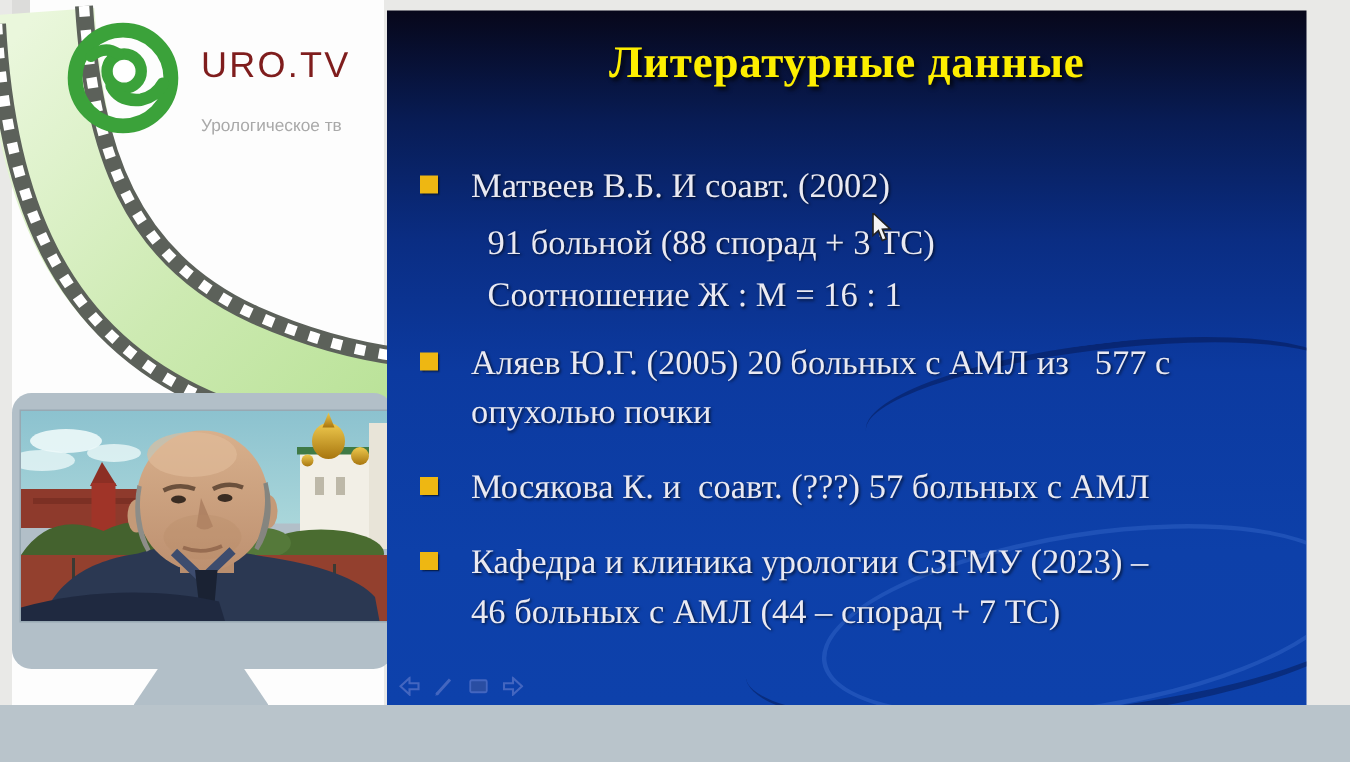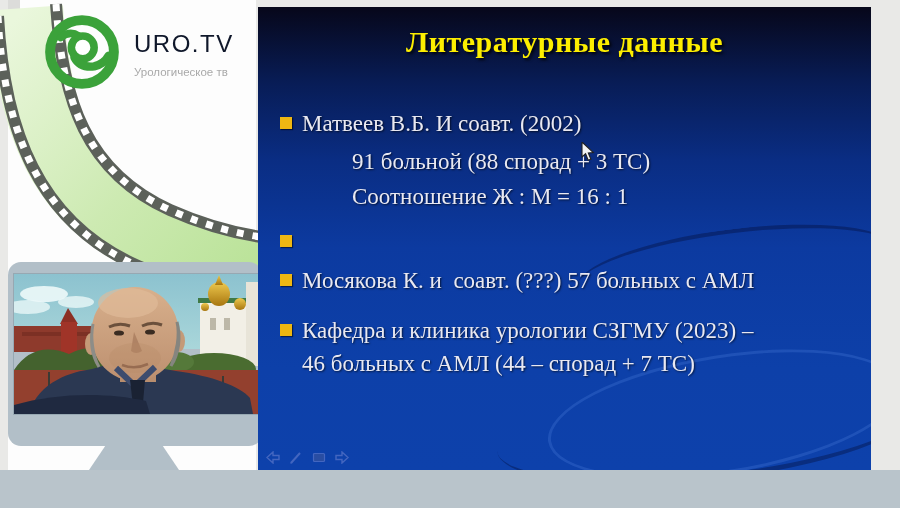--- a/index.html
+++ b/index.html
@@ -10,22 +10,22 @@
   .bottom-bar{position:absolute;left:0;top:470px;width:900px;height:38px;background:#b9c4cb;}
 
   
   .left-panel{position:absolute;left:8px;top:0;width:248px;height:470px;background:#fdfdfd;}
   .page-edge{position:absolute;left:0;top:0;width:12px;height:54px;background:#dcdcda;}
   .filmstrip{position:absolute;left:-10px;top:0;width:272px;height:470px;}
 
   .logo-row{position:absolute;left:36px;top:14px;display:flex;align-items:flex-start;}
   .logo-mark{width:76px;height:76px;}
   .logo-text-block{margin-left:14px;margin-top:16px;}
-  .logo-name{font-size:24px;letter-spacing:1.5px;color:#0f172a;font-weight:400;}
-  .logo-sub{font-size:11.5px;color:#a9a9a9;margin-top:8px;}
+  .logo-name{font-size:24px;letter-spacing:1.5px;color:#7f1d1d;font-weight:400;}
+  .logo-sub{font-size:11.5px;color:#a9a9a9;margin-top:20px;}
 
   
   .monitor{position:absolute;left:8px;top:262px;width:254px;height:184px;background:#b2bfc8;border-radius:13px;}
   .video{position:absolute;left:14px;top:274px;width:244px;height:140px;overflow:hidden;outline:1px solid rgba(130,150,160,.55);}
   .video svg{display:block;}
   .stand{position:absolute;left:89px;top:446px;width:90px;height:24px;background:#b2bfc8;clip-path:polygon(18% 0,82% 0,100% 100%,0 100%);}
 
   
   .slide{position:absolute;left:258px;top:7px;width:613px;height:463px;overflow:hidden;
          background:linear-gradient(180deg,#07071a 0%,#081c55 16%,#0a2d83 33%,#0c3aa0 52%,#0d40a9 78%,#0d41ab 100%);}
@@ -34,25 +34,25 @@
   .sw2{left:288px;top:348px;width:350px;height:112px;border:3px solid rgba(95,145,235,.22);transform:rotate(-9deg);}
   .sw3{left:238px;top:372px;width:420px;height:96px;border-bottom:5px solid rgba(3,12,55,.38);transform:rotate(-6deg);}
 
   .slide-title{position:absolute;top:18px;left:0;width:100%;text-align:center;
                font-family:"Liberation Serif",serif;font-weight:bold;font-size:30px;letter-spacing:.5px;
                color:#fdee00;text-shadow:2px 2px 3px rgba(0,0,0,.85);}
 
   .bullets{position:absolute;top:100px;left:22px;right:14px;
            font-family:"Liberation Serif",serif;font-size:23px;line-height:33px;color:#e9e9f2;
            text-shadow:1px 1px 2px rgba(0,0,0,.65);}
-  .bullet-item{display:flex;align-items:flex-start;}
+  .bullet-item{display:flex;align-items:flex-start;gap:12px;}
   .bullet-sq{flex:0 0 12px;width:12px;height:12px;margin:10px 10px 0 0;background:#eeb712;box-shadow:1px 1px 1px rgba(0,0,0,.5);}
   .bullet-text{flex:1;}
   .line{white-space:pre-wrap;}
-  .sub-line{margin-left:72px;white-space:pre-wrap;}
+  .sub-line{margin-left:45px;white-space:pre-wrap;}
   .mt5{margin-top:5px;} .mt2{margin-top:2px;} .mt12{margin-top:12px;} .mt9{margin-top:17px;}
 
   .controls{position:absolute;left:8px;bottom:6px;display:flex;gap:9px;align-items:center;}
   .ctl{width:14px;height:13px;opacity:.7;cursor:pointer;}
 
   .cursor{position:absolute;left:581px;top:142px;width:14px;height:20px;}
 </style>
 </head>
 <body>
 
@@ -175,20 +175,22 @@
         <div class="bullet-text">
           <div class="line">Матвеев В.Б. И соавт. (2002)</div>
         </div>
       </div>
       <div class="sub-line mt5">91 больной (88 спорад + 3 ТС)</div>
       <div class="sub-line mt2">Соотношение Ж : М = 16 : 1</div>
 
       <div class="bullet-item mt12">
         <span class="bullet-sq"></span>
         <div class="bullet-text">
+          <div class="line">Аляев Ю.Г. (2005) 20 больных с АМЛ из   577 с</div>
+          <div class="line">опухолью почки</div>
         </div>
       </div>
 
       <div class="bullet-item mt9">
         <span class="bullet-sq"></span>
         <div class="bullet-text">
           <div class="line">Мосякова К. и  соавт. (???) 57 больных с АМЛ</div>
         </div>
       </div>
 

